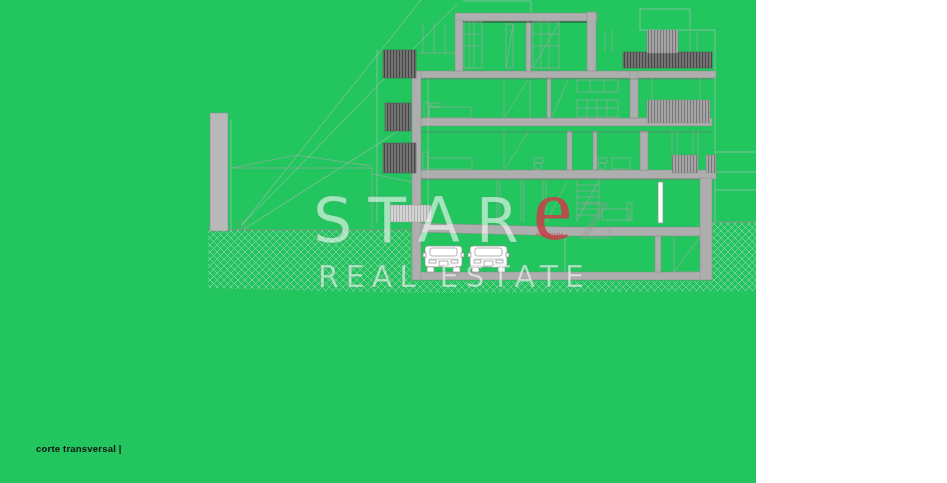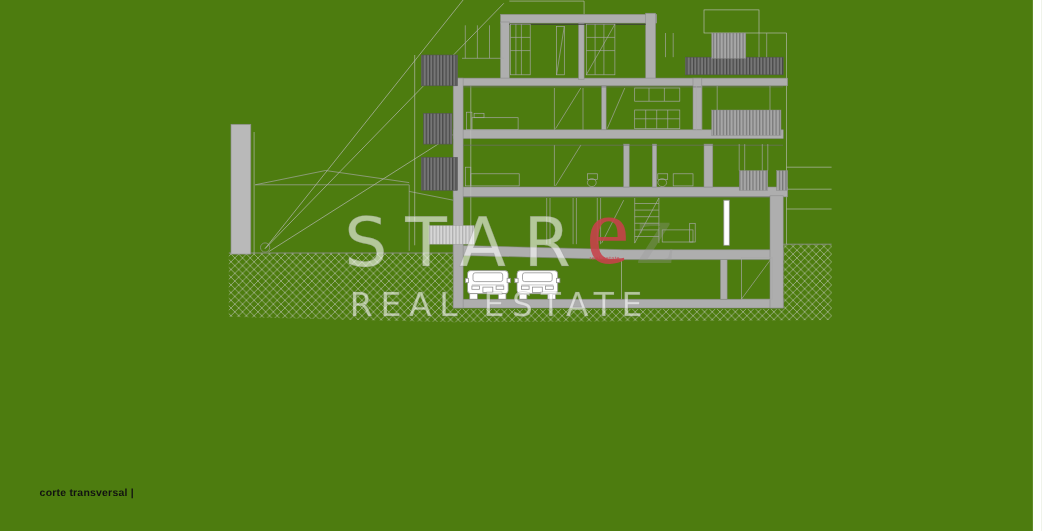--- a/index.html
+++ b/index.html
@@ -1,16 +1,16 @@
 <!DOCTYPE html>
 <html><head>
 <meta charset="utf-8">
 <style>
   html,body{margin:0;padding:0;background:#ffffff;}
-  .canvas{position:relative;width:939px;height:483px;background:#4d7c0f;overflow:hidden;
+  .canvas{position:relative;width:756px;height:483px;background:#22c55e;overflow:hidden;
           font-family:"Liberation Sans", sans-serif;}
   svg{position:absolute;left:0;top:0;}
   
   .cut{fill:#aeaeae;stroke:#8a8a8a;stroke-width:.5;}
   .tl{stroke:#a9a9a9;stroke-width:.6;fill:none;}
   .tf{stroke:#c2c2c2;stroke-width:.55;fill:none;}
   .dk{stroke:#6f6f6f;stroke-width:.6;fill:none;}
   .wn{fill:#ffffff;stroke:#8f8f8f;stroke-width:.7;}
   .sight{stroke:#bdbdbd;stroke-width:.6;fill:none;}
   .wm{fill:rgba(255,255,255,.58);stroke:rgba(125,125,125,.30);stroke-width:.7;

